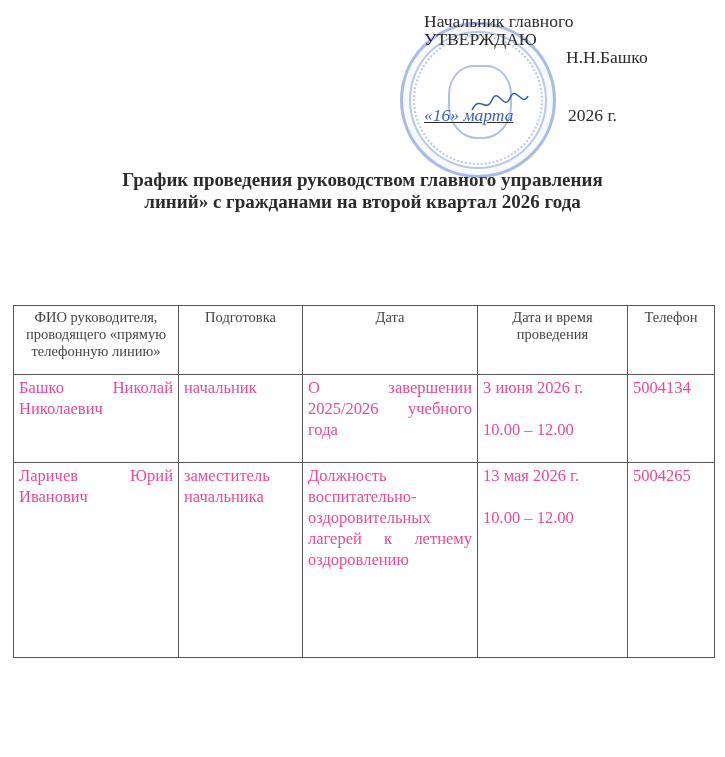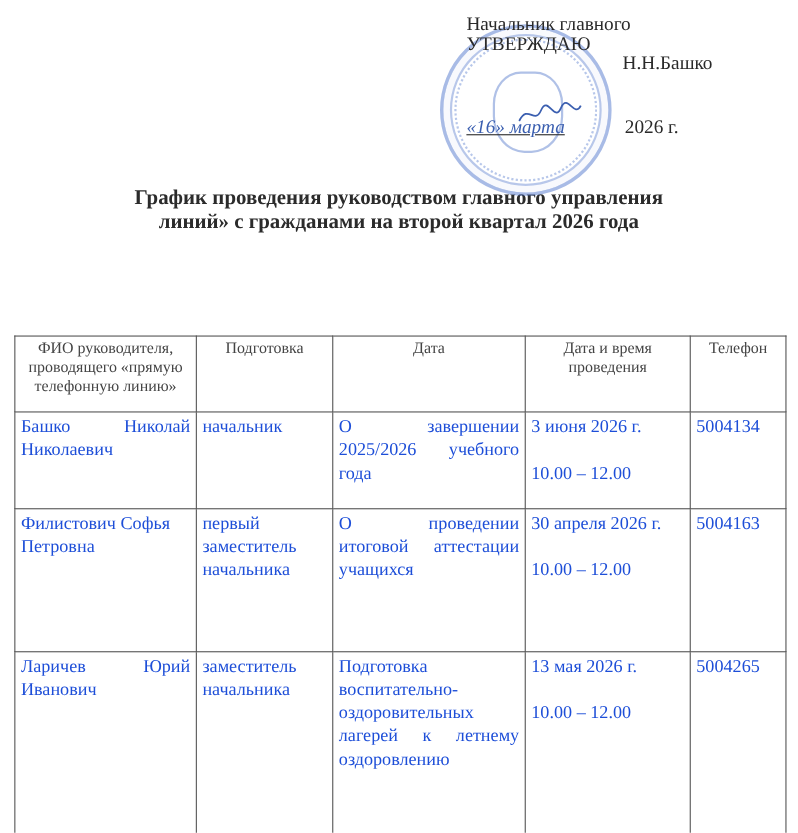--- a/index.html
+++ b/index.html
@@ -40,21 +40,21 @@
   .title {
     position: absolute; left: 40px; top: 169px; width: 645px; text-align: center;
     font-weight: bold; font-size: 19px; line-height: 22px; color: #2b2b2b;
   }
   table.schedule {
     position: absolute; left: 13px; top: 268px; width: 701px;
     border-collapse: collapse; table-layout: fixed; font-size: 16.5px; line-height: 21px; margin-top: 37px;
   }
   table.schedule td, table.schedule th {
     border: 1px solid #555; vertical-align: top; padding: 2px 5px;
-    font-weight: normal; color: #1d4ed8;
+    font-weight: normal; color: #ec4899;
   }
   table.schedule th { text-align: center; font-size: 14.5px; line-height: 17px; color: #444; padding-top: 3px; }
   .col1 { width: 165px; } .col2 { width: 124px; } .col3 { width: 175px; } .col4 { width: 150px; } .col5 { width: 87px; }
   tr.head { height: 69px; }
   tr.r1 { height: 88px; } tr.r2 { height: 130px; } tr.r3 { height: 195px; }
   .justlast { text-align: justify; }
   .time { margin-top: 21px; }
 </style>
 </head>
 <body>
@@ -102,34 +102,24 @@
   <tr class="r1">
     <td class="justlast">Башко Николай Николаевич</td>
     <td>начальник</td>
     <td class="justlast">О завершении 2025/2026 учебного года</td>
     <td>
       <div>3 июня 2026 г.</div>
       <div class="time">10.00 – 12.00</div>
     </td>
     <td>5004134</td>
   </tr>
-  <tr class="r2">
-    <td>Филистович Софья Петровна</td>
-    <td>первый заместитель начальника</td>
-    <td class="justlast">О проведении итоговой аттестации учащихся</td>
-    <td>
-      <div>30 апреля 2026 г.</div>
-      <div class="time">10.00 – 12.00</div>
-    </td>
-    <td>5004163</td>
-  </tr>
   <tr class="r3">
     <td class="justlast">Ларичев Юрий Иванович</td>
     <td>заместитель начальника</td>
-    <td class="justlast">Подготовка воспитательно-оздоровительных лагерей к летнему оздоровлению</td>
+    <td class="justlast">Должность воспитательно-оздоровительных лагерей к летнему оздоровлению</td>
     <td>
       <div>13 мая 2026 г.</div>
       <div class="time">10.00 – 12.00</div>
     </td>
     <td>5004265</td>
   </tr>
 </tbody>
   </table>
 
 </body></html>

